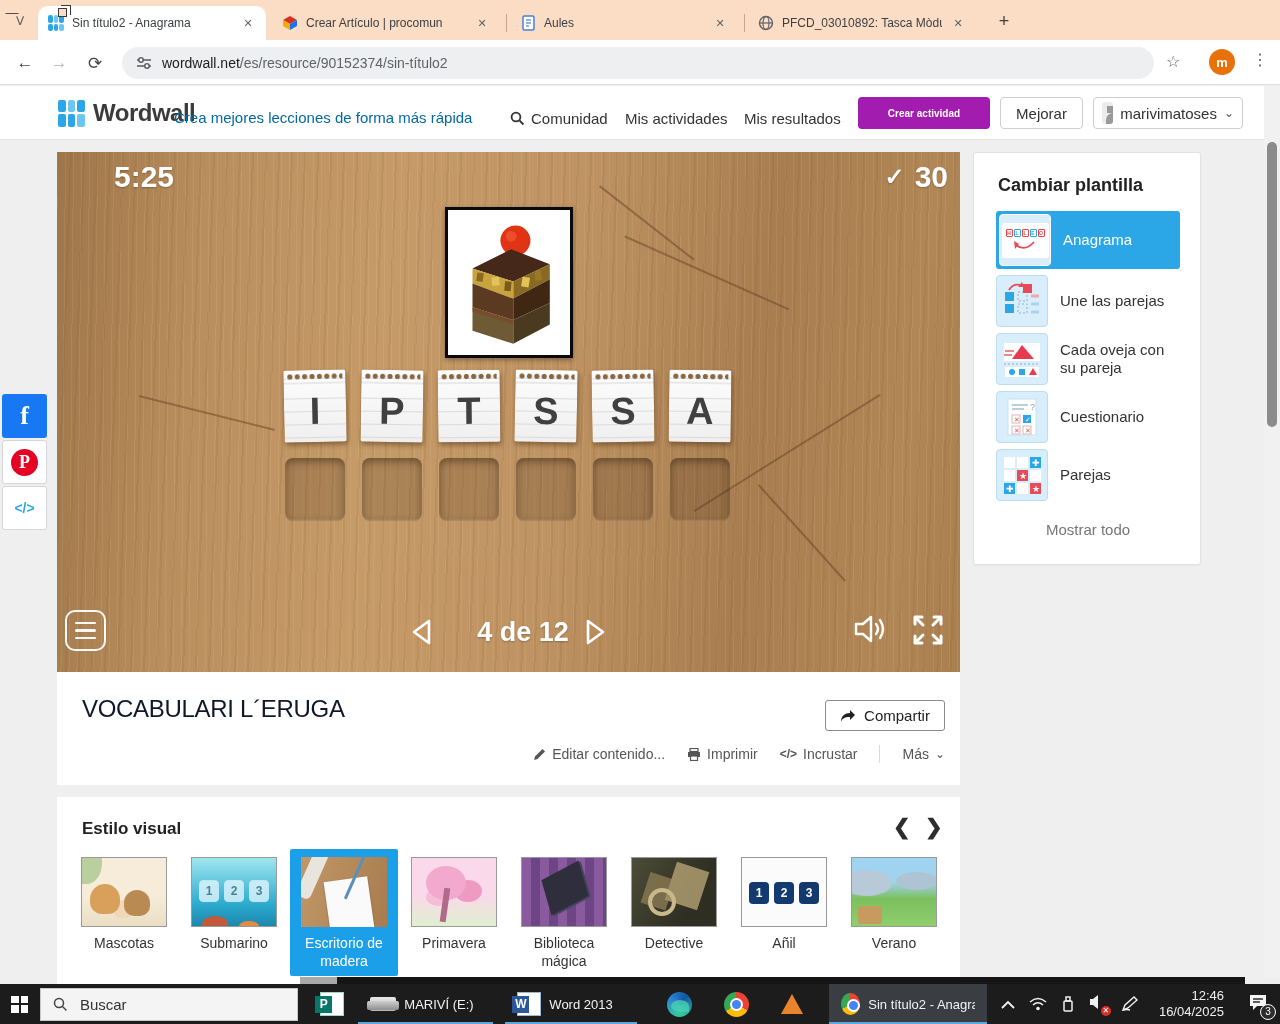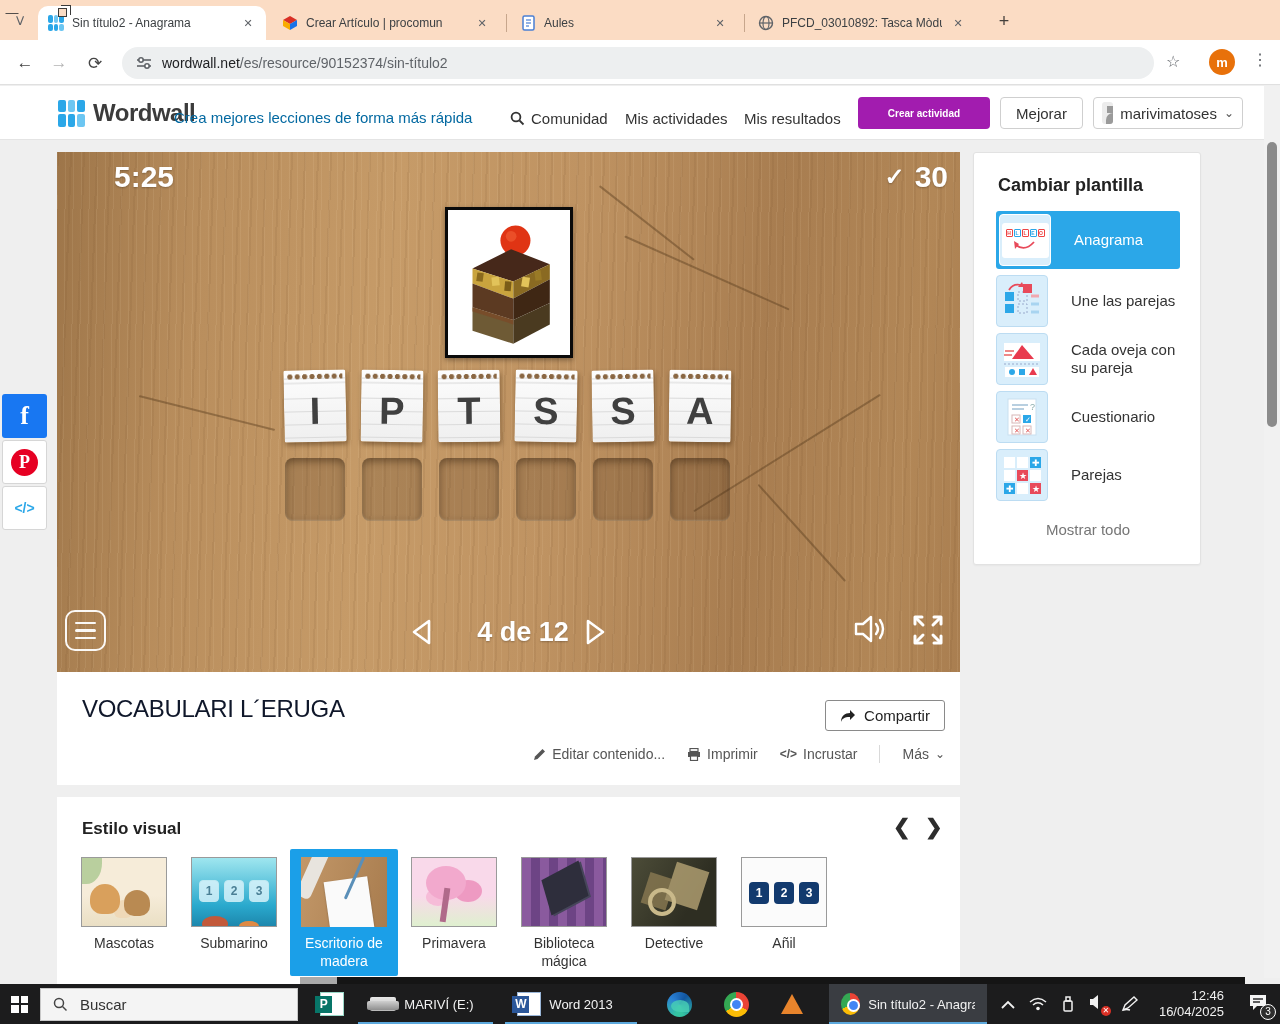--- a/index.html
+++ b/index.html
@@ -90,21 +90,21 @@
   .rail-fb { top:394px; background:#1877F2; color:#fff; font-size:26px; font-weight:bold; font-family:"Liberation Serif",serif; }
   .rail-pin { top:440px; background:#fff; border:1px solid #d6d6d6; }
   .pin-circle { width:27px; height:27px; border-radius:50%; background:#E60023; color:#fff; font-size:18px; font-weight:bold; display:flex; align-items:center; justify-content:center; font-family:"Liberation Serif",serif; }
   .rail-embed { top:486px; background:#fff; border:1px solid #d6d6d6; color:#2BA7E8; font-size:14px; font-weight:bold; }
 
   
   #tplpanel { left:973px; top:152px; width:228px; height:413px; background:#fff; border:1px solid #e2e2e2; border-radius:3px; box-shadow:0 1px 2px rgba(0,0,0,0.04); }
   .tpl-title { left:24px; top:22px; font-size:18px; font-weight:bold; color:#222; }
   .tpl-item { left:22px; width:184px; display:flex; align-items:center; gap:12px; }
   .tpl-item .thumb { width:52px; height:52px; background:#D9EEFB; border:1px solid #bcdcf2; border-radius:4px; flex:0 0 52px; display:flex; align-items:center; justify-content:center; }
-  .tpl-item .tlabel { font-size:15px; color:#333; line-height:1.2;margin-left:11px; }
+  .tpl-item .tlabel { font-size:15px; color:#333; line-height:1.2; }
   .tpl-item.selected { left:22px; padding:3px; background:#2BA7E8; border-radius:3px; width:184px; }
   .tpl-item.selected .tlabel { color:#fff; }
   .tpl-item.selected .thumb { border-color:#fff; }
   .tpl-showall { left:0; width:228px; top:368px; text-align:center; font-size:15px; color:#767676; }
   .mini-row { display:flex; gap:1px; }
   .mini-row b { width:7px; height:8px; border-radius:1px; background:#fff; border:1px solid #e44; color:#e44; font-size:5px; line-height:7px; text-align:center; font-weight:bold; }
   .mini-row b.blue { border-color:#2BA7E8; color:#2BA7E8; }
 
   
   #respanel { left:57px; top:672px; width:903px; height:113px; background:#fff; }
@@ -598,20 +598,24 @@
     <div class="theme">
       <div class="tthumb th-anil">
         <span class="n123">
             <i>1</i>
             <i>2</i>
             <i>3</i>
           </span>
       </div>
       <div class="tname">Añil</div>
     </div>
+    <div class="theme">
+      <div class="tthumb th-verano"></div>
+      <div class="tname">Verano</div>
+    </div>
   </div>
 </div>
 
 <div class="pg-scrolltrack abs"></div>
 <div class="pg-scrollthumb abs"></div>
 
 <div class="prestrip-gray abs"></div>
 <div class="prestrip-dark abs"></div>
 
 <div id="taskbar" class="abs">

